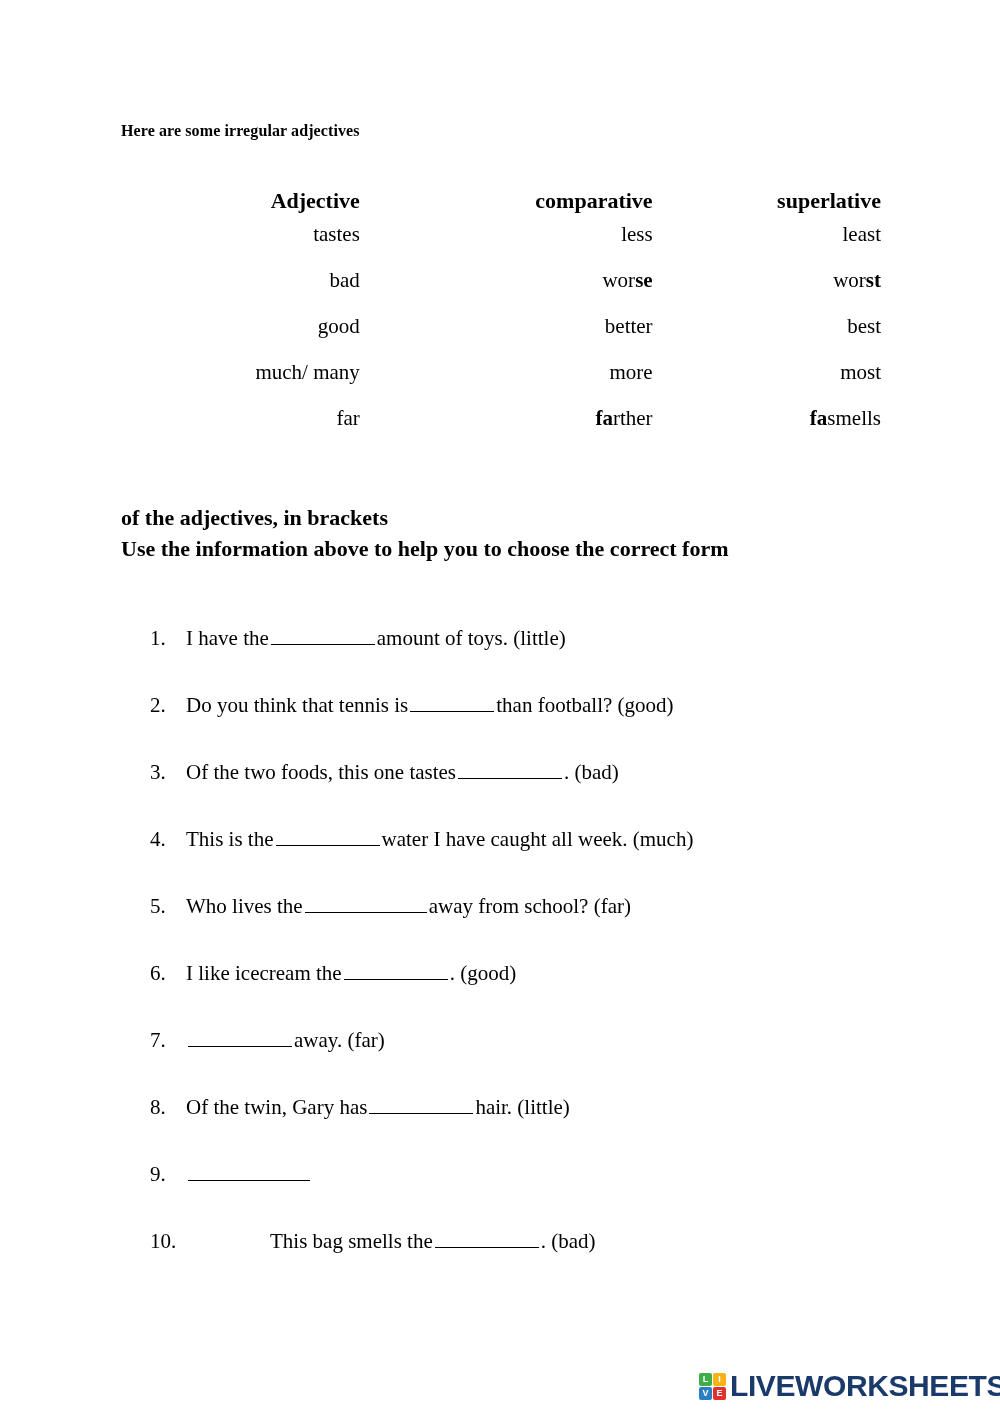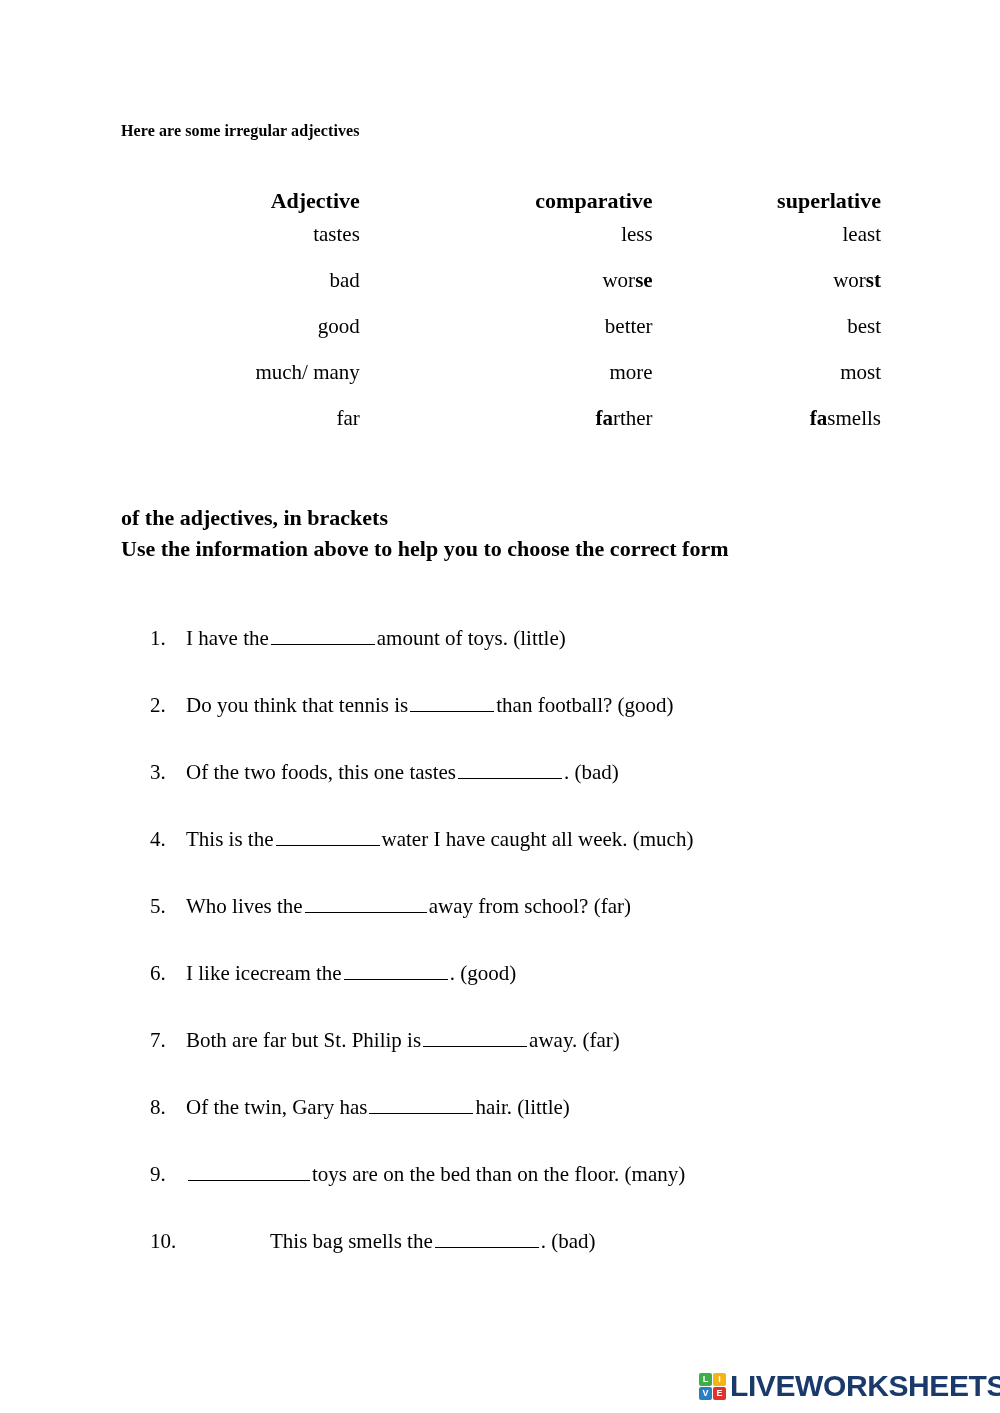--- a/index.html
+++ b/index.html
@@ -242,36 +242,34 @@
 
     <div class="q-row">
       <span class="q-num">6.</span>
       <span class="q-text">I like icecream the</span>
       <span class="blank b-md"></span>
       <span class="q-text">. (good)</span>
     </div>
 
     <div class="q-row">
       <span class="q-num">7.</span>
-      <span class="q-text">Both are far but St. Philip is</span>
       <span class="blank b-md"></span>
       <span class="q-text">away. (far)</span>
     </div>
 
     <div class="q-row">
       <span class="q-num">8.</span>
       <span class="q-text">Of the twin, Gary has</span>
       <span class="blank b-md"></span>
       <span class="q-text">hair. (little)</span>
     </div>
 
     <div class="q-row">
       <span class="q-num">9.</span>
       <span class="blank b-lg"></span>
-      <span class="q-text">toys are on the bed than on the floor. (many)</span>
     </div>
 
     <div class="q-row">
       <span class="q-num wide">10.</span>
       <span class="q-text">This bag smells the</span>
       <span class="blank b-md"></span>
       <span class="q-text">. (bad)</span>
     </div>
 
   </div>

